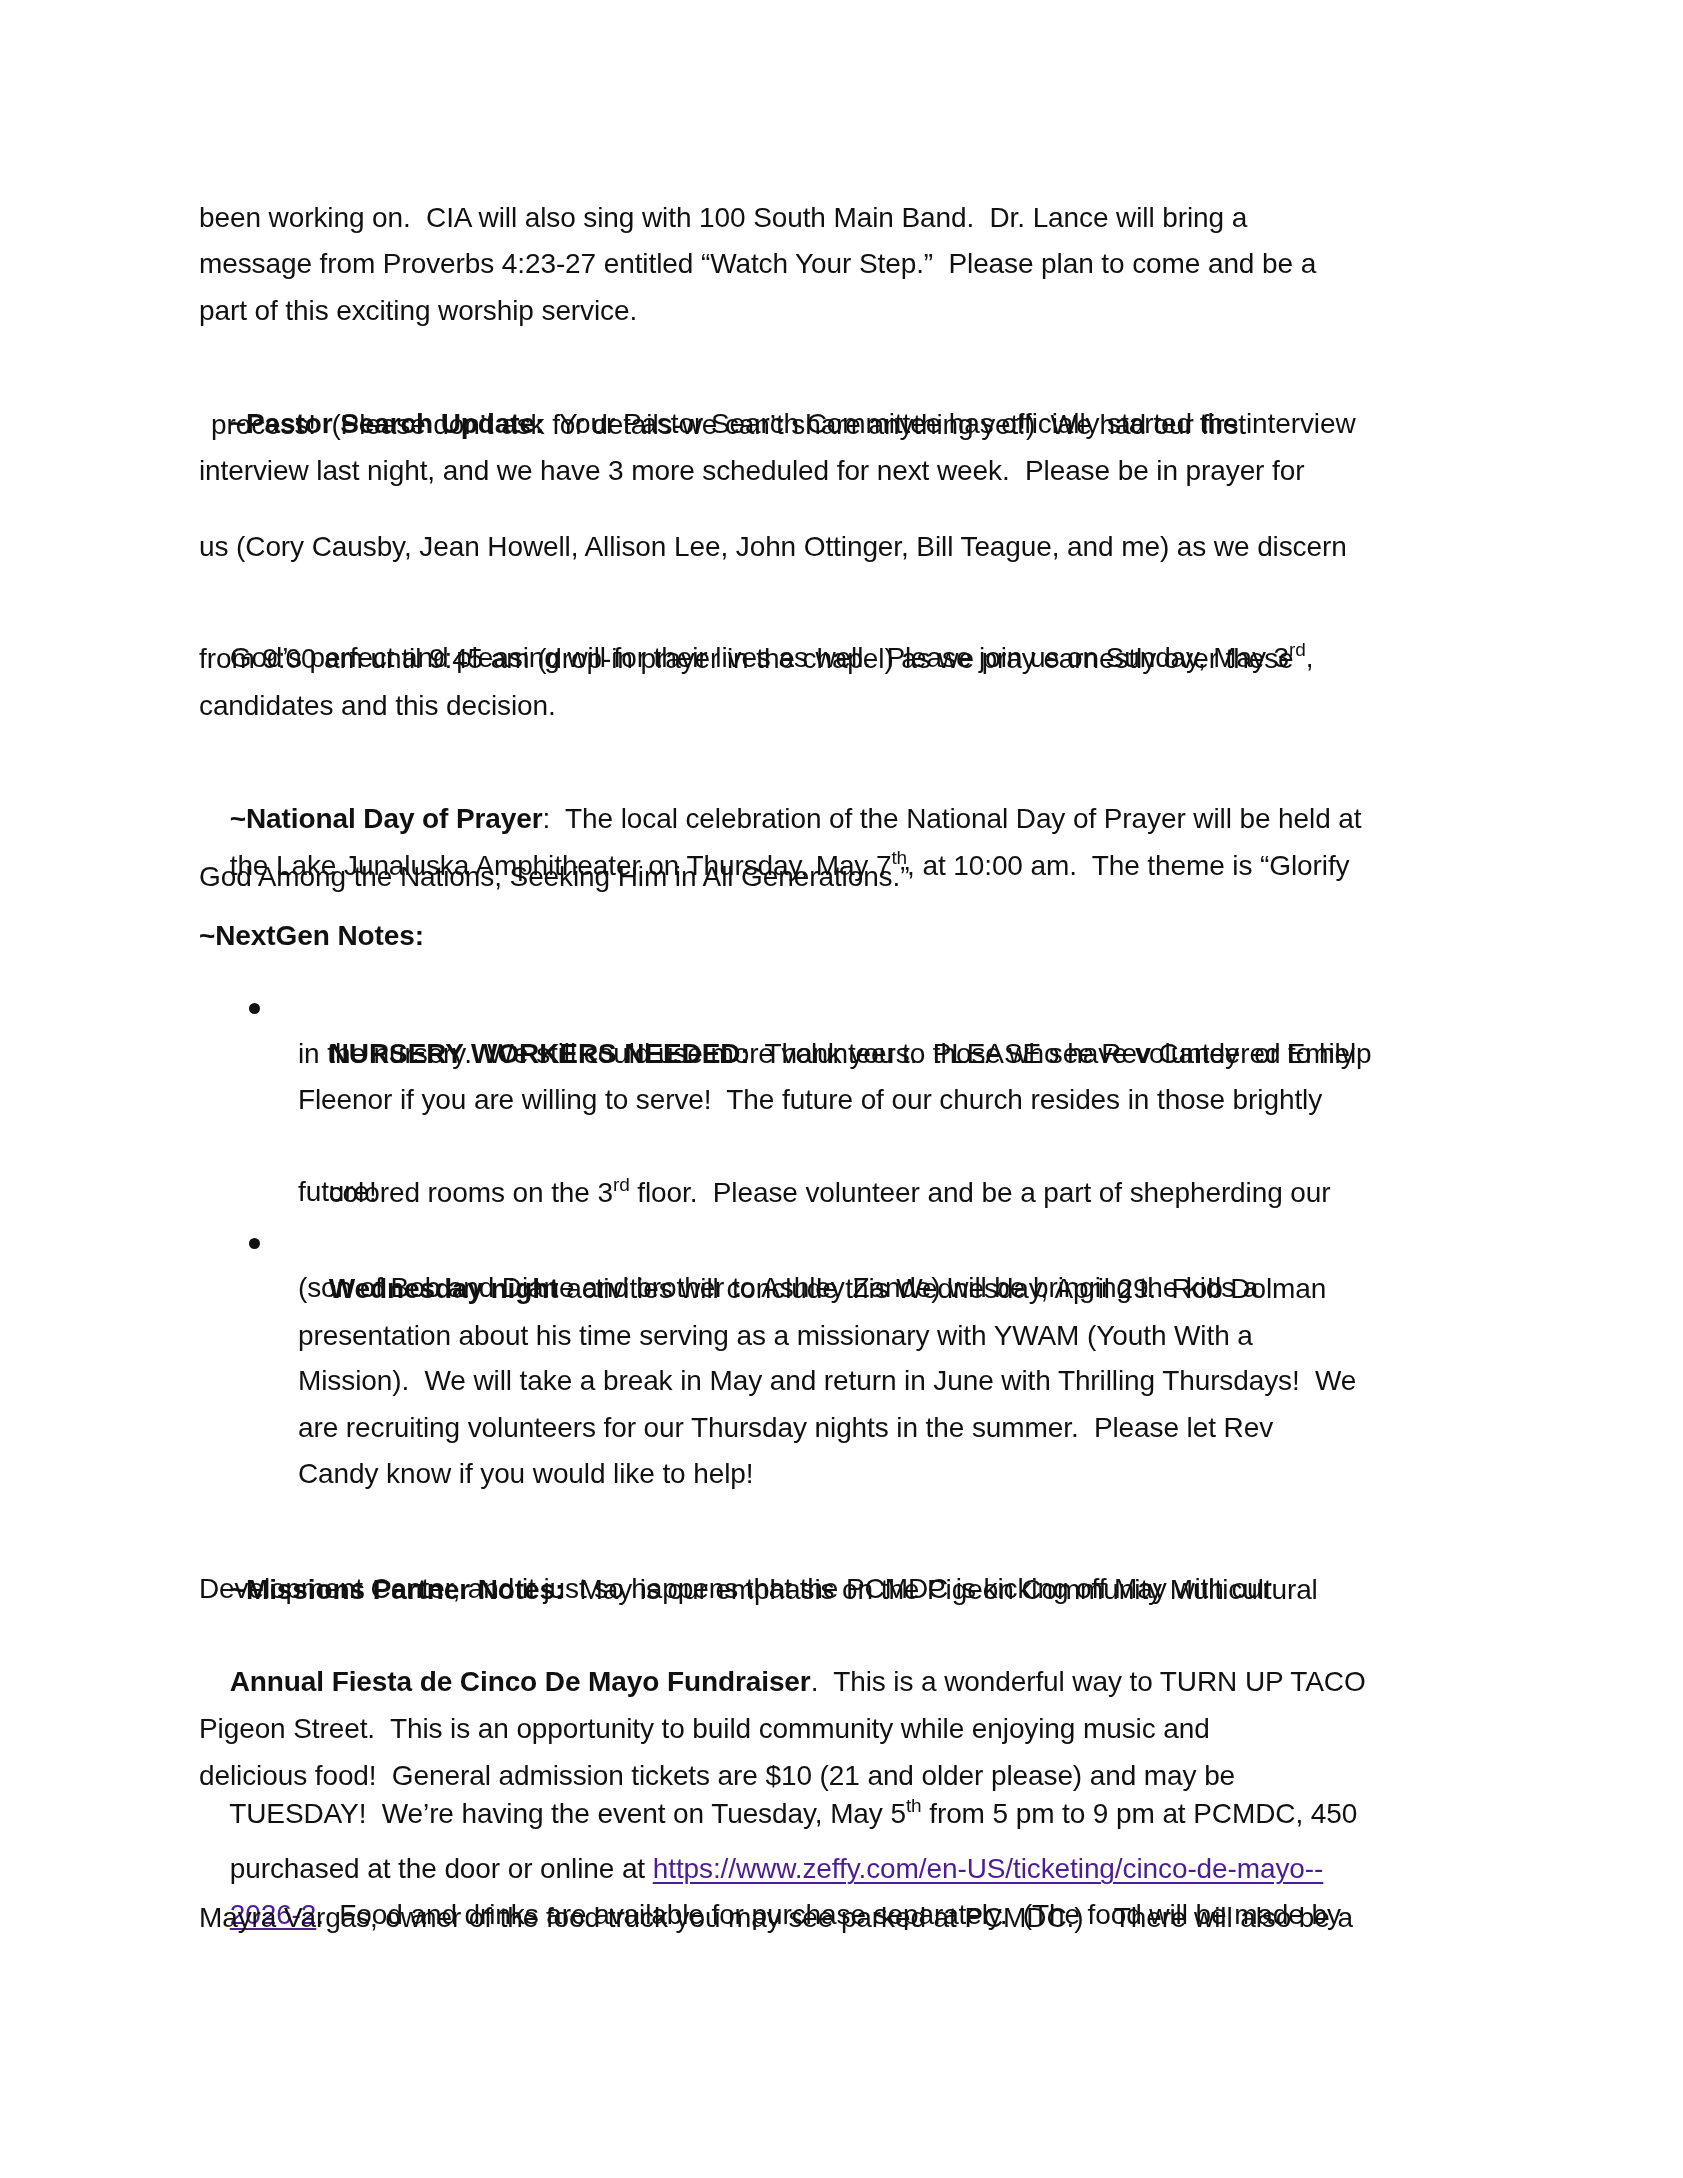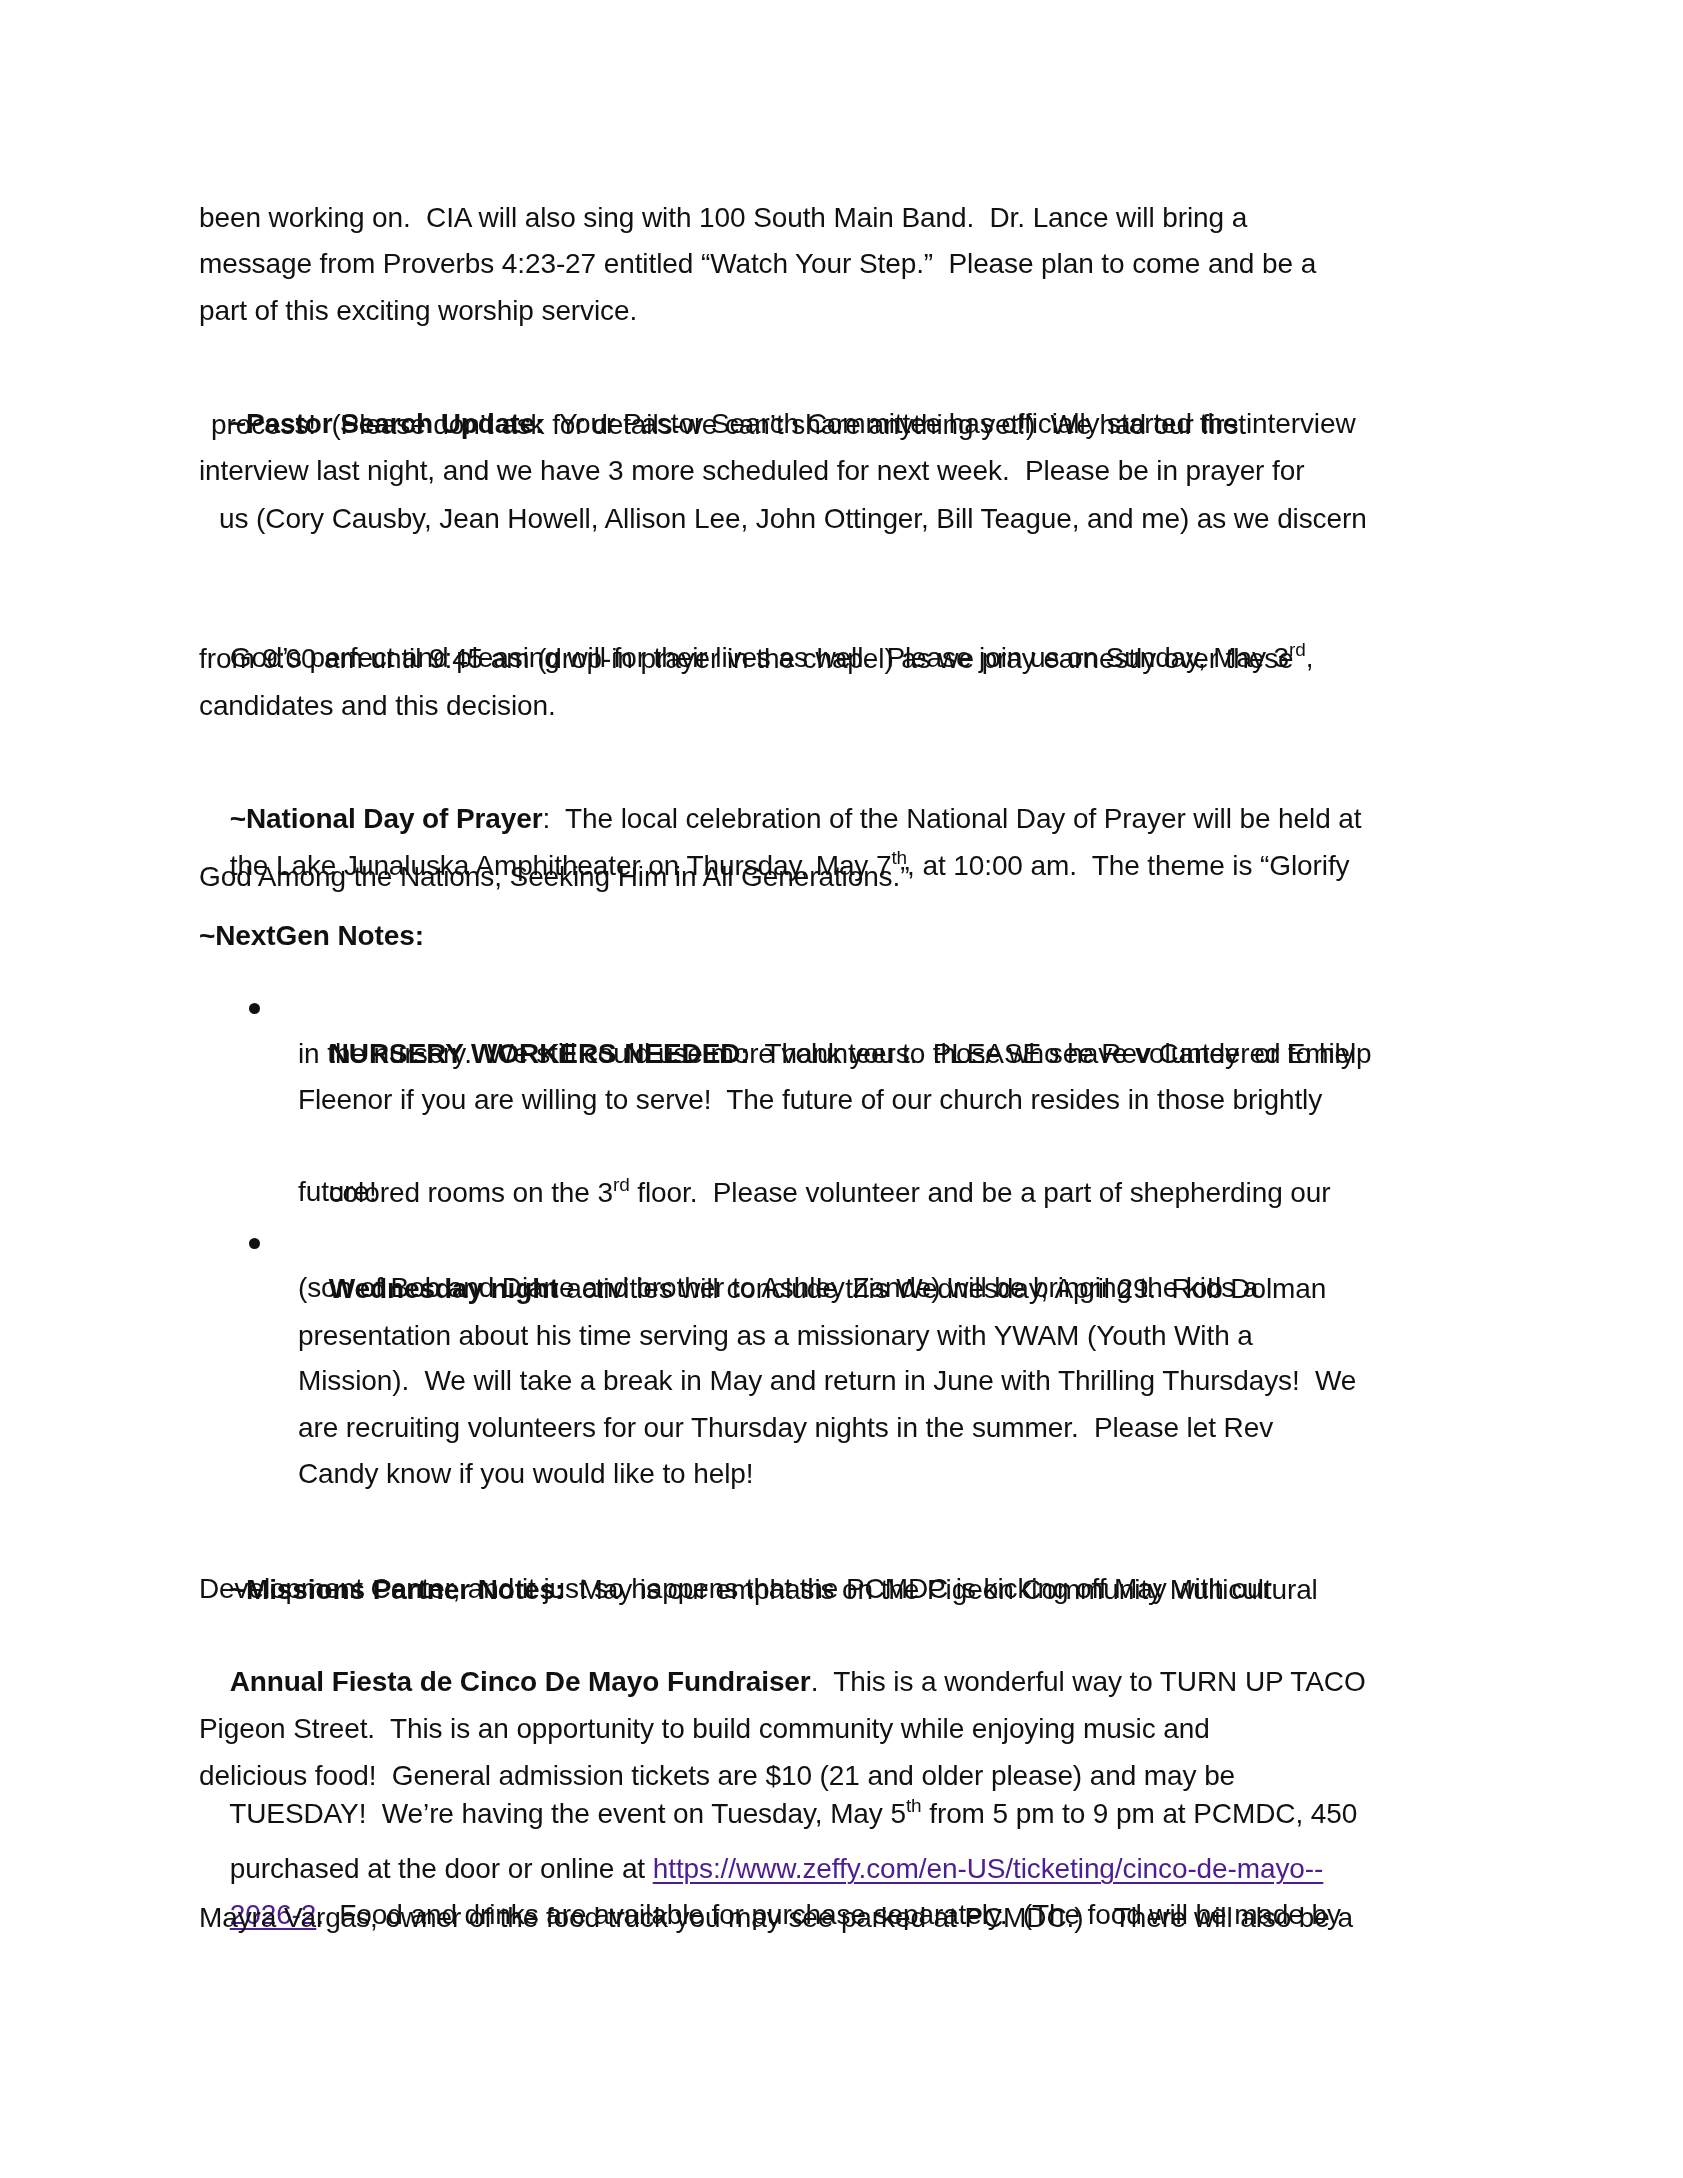--- a/index.html
+++ b/index.html
@@ -35,21 +35,21 @@
 
   <div class="line body-x" style="top: 195px; white-space: pre;">been working on.  CIA will also sing with 100 South Main Band.  Dr. Lance will bring a</div>
   <div class="line body-x" style="top: 241px; white-space: pre;">message from Proverbs 4:23-27 entitled “Watch Your Step.”  Please plan to come and be a</div>
   <div class="line body-x" style="top: 288px; white-space: pre;">part of this exciting worship service.</div>
 
   <div class="line body-x" style="top: 355px; white-space: pre;">
     <b style="white-space: pre;">~Pastor Search Update:</b><span style="white-space: pre;">  Your Pastor Search Committee has officially started the interview</span>
   </div>
   <div class="line body-x" style="top: 402px; white-space: pre; margin-left: 12px;">process!  (Please don’t ask for details-we can’t share anything yet!)  We had our first</div>
   <div class="line body-x" style="top: 448px; white-space: pre;">interview last night, and we have 3 more scheduled for next week.  Please be in prayer for</div>
-  <div class="line body-x" style="top: 496px; white-space: pre; margin-left: 20px;">us (Cory Causby, Jean Howell, Allison Lee, John Ottinger, Bill Teague, and me) as we discern</div>
+  <div class="line body-x" style="top: 524px; white-space: pre;">us (Cory Causby, Jean Howell, Allison Lee, John Ottinger, Bill Teague, and me) as we discern</div>
   <div class="line body-x" style="top: 589px; white-space: pre;">
     <span style="white-space: pre;">God’s perfect and pleasing will for their lives as well.  Please join us on Sunday, May 3</span><sup style="white-space: pre;">rd</sup><span style="white-space: pre;">,</span>
   </div>
   <div class="line body-x" style="top: 636px; white-space: pre;">from 9:00 am until 9:45 am (drop-in prayer in the chapel) as we pray earnestly over these</div>
   <div class="line body-x" style="top: 683px; white-space: pre;">candidates and this decision.</div>
 
   <div class="line body-x" style="top: 750px; white-space: pre;">
     <b style="white-space: pre;">~National Day of Prayer</b><span style="white-space: pre;">:  The local celebration of the National Day of Prayer will be held at</span>
   </div>
   <div class="line body-x" style="top: 797px; white-space: pre;">

